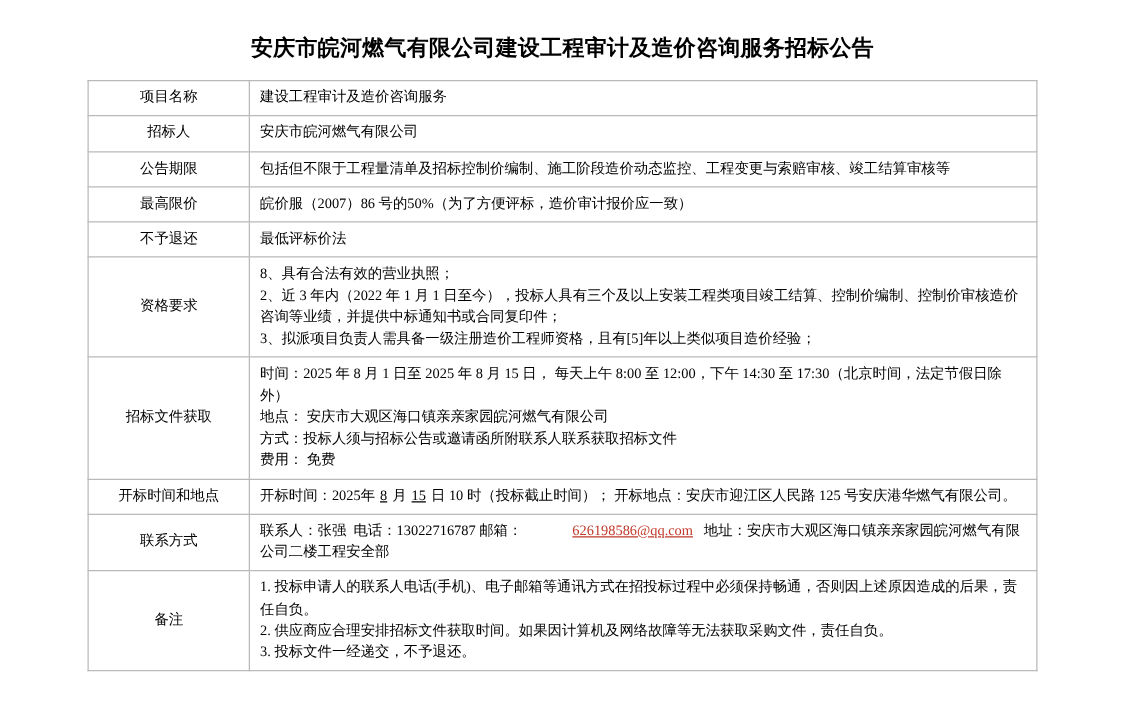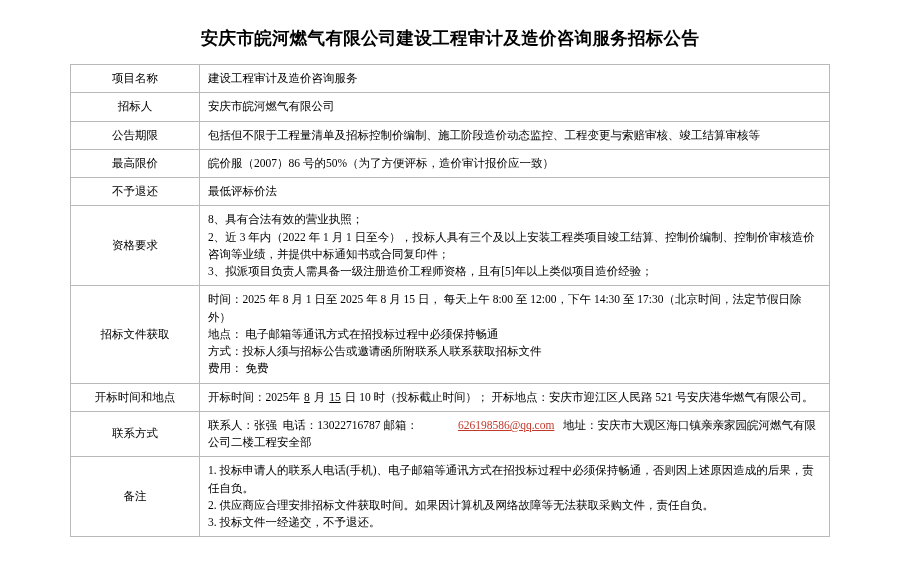--- a/index.html
+++ b/index.html
@@ -119,32 +119,32 @@
           <span class="line">8、具有合法有效的营业执照；</span>
           <span class="line">2、近 3 年内（2022 年 1 月 1 日至今），投标人具有三个及以上安装工程类项目竣工结算、控制价编制、控制价审核造价咨询等业绩，并提供中标通知书或合同复印件；</span>
           <span class="line">3、拟派项目负责人需具备一级注册造价工程师资格，且有[5]年以上类似项目造价经验；</span>
         </td>
       </tr>
 
       <tr>
         <td class="label">招标文件获取</td>
         <td class="value top">
           <span class="line">时间：2025 年 8 月 1 日至 2025 年 8 月 15 日， 每天上午 8:00 至 12:00，下午 14:30 至 17:30（北京时间，法定节假日除外）</span>
-          <span class="line">地点： 电子邮箱等通讯方式在招投标过程中必须保持畅通</span>
+          <span class="line">地点： 安庆市大观区海口镇亲亲家园皖河燃气有限公司</span>
           <span class="line">方式：投标人须与招标公告或邀请函所附联系人联系获取招标文件</span>
           <span class="line">费用： 免费</span>
         </td>
       </tr>
 
       <tr>
         <td class="label">开标时间和地点</td>
         <td class="value top">
           <span>开标时间：</span><span>2025</span><span>年</span><span class="mono-u">8</span><span>月</span><span class="mono-u">15</span><span>日</span>
           <span>10 时（投标截止时间）；</span>
-          <span>开标地点：</span><span>安庆市迎江区人民路 521 号安庆港华燃气有限公司。</span>
+          <span>开标地点：</span><span>安庆市迎江区人民路 125 号安庆港华燃气有限公司。</span>
         </td>
       </tr>
 
 
       <tr>
         <td class="label">联系方式</td>
         <td class="value top">
           <span>联系人：</span><span>张强</span>&nbsp;&nbsp;<span>电话：</span><span>13022716787</span>&nbsp;<span>邮箱：</span><a class="email-link" href="#">626198586@qq.com</a>&nbsp;&nbsp;&nbsp;<span>地址：</span><span>安庆市大观区海口镇亲亲家园皖河燃气有限公司二楼工程安全部</span>
         </td>
       </tr>

